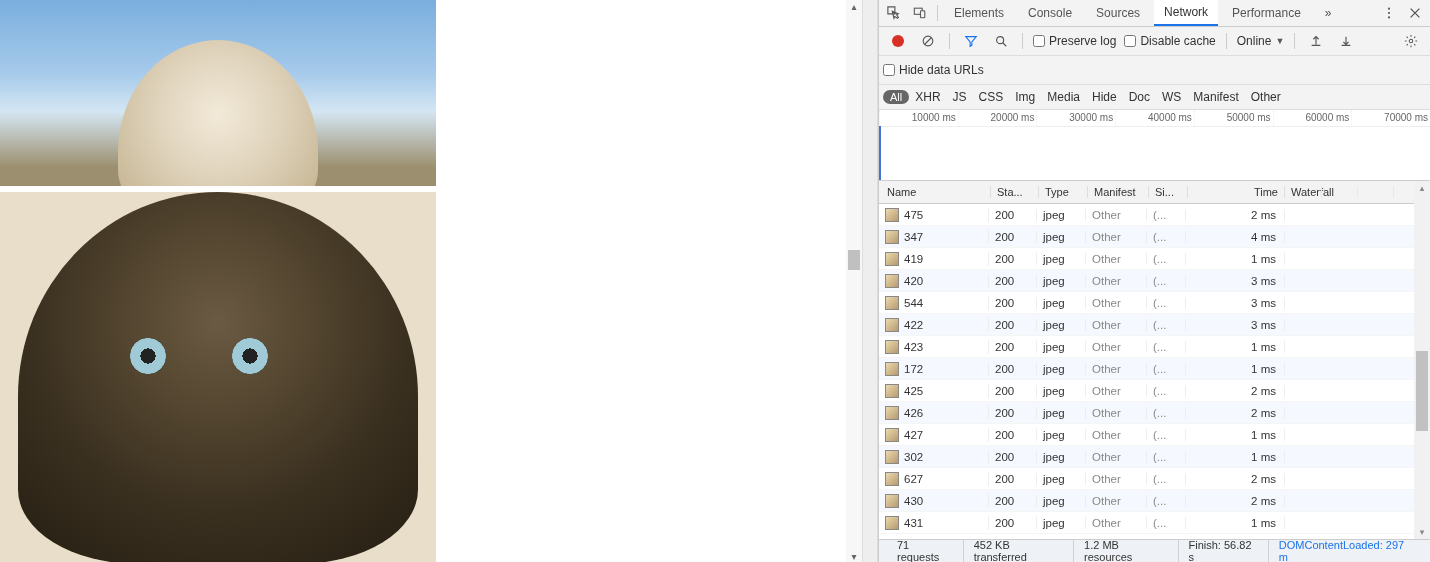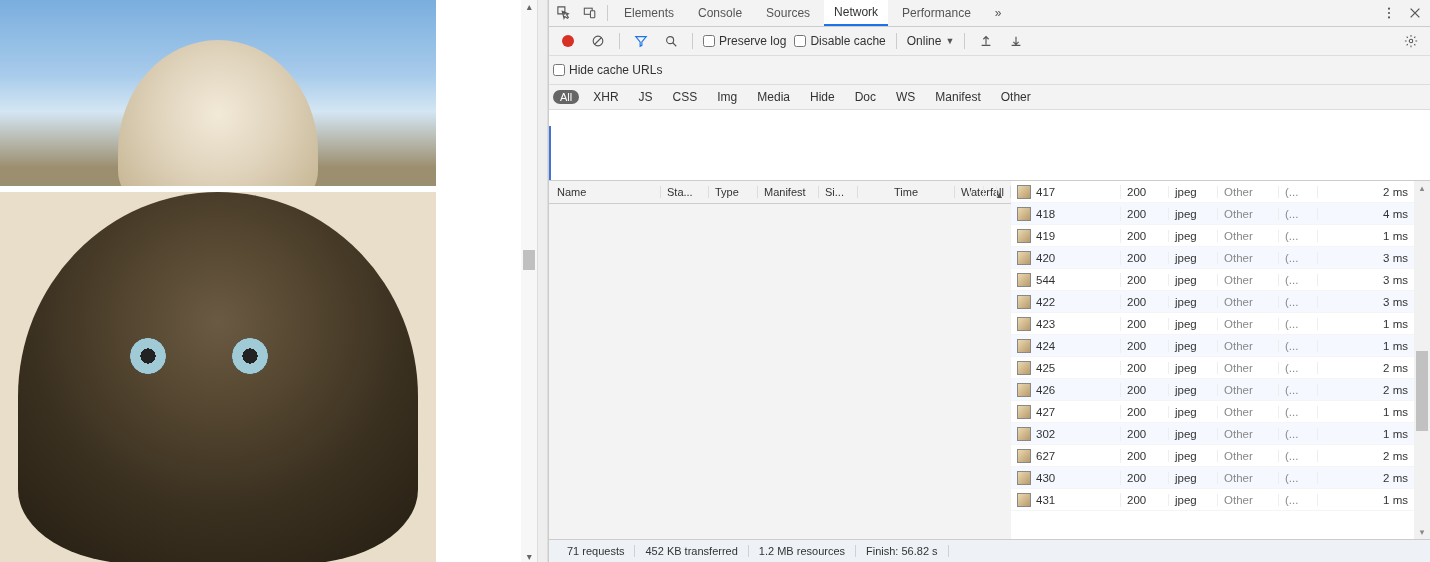--- a/index.html
+++ b/index.html
@@ -34,40 +34,40 @@
 .clear svg,.funnel svg,.search svg{width:14px;height:14px}
 .cb{display:flex;align-items:center;gap:4px;color:#333}
 .cb input{width:12px;height:12px;margin:0}
 .sel{display:flex;align-items:center;gap:4px;color:#333}
 .sel .tri{font-size:9px;color:#555}
 .dl svg,.ul svg{width:14px;height:14px}
 
 .filterrow{height:28px;display:flex;align-items:center;background:#f3f3f3;border-bottom:1px solid #ddd;padding:0 4px;gap:8px}
 .filterinput{width:166px;height:20px;border:1px solid #ccc;border-radius:2px;padding:2px 6px;font-size:12px;color:#999;background:#fff}
 
-.typerow{height:24px;display:flex;align-items:center;background:#f3f3f3;border-bottom:1px solid #ddd;padding:0 4px;gap:8px}
+.typerow{height:24px;display:flex;align-items:center;background:#f3f3f3;border-bottom:1px solid #ddd;padding:0 4px;gap:0}
 .pill{padding:1px 7px;border-radius:8px;font-size:11px;color:#555;cursor:pointer}
 .pill.active{background:#666;color:#fff}
 .tf{padding:1px 6px;font-size:12px;color:#333;cursor:pointer}
 
 .timeline{height:70px;border-bottom:1px solid #ccc;background:#fff;position:relative}
 .tl-ticks{position:absolute;top:0;left:0;right:0;height:16px;border-bottom:1px solid #eee;display:flex}
 .tick{flex:1;font-size:10px;color:#666;text-align:right;padding-right:2px;line-height:16px;border-left:1px dotted #eee}
 .tl-body{position:absolute;top:16px;left:0;right:0;bottom:0}
 .tl-marker{position:absolute;left:0;top:0;width:2px;height:100%;background:#4473d6}
 
-.tblwrap{flex:1;overflow:hidden;display:flex;position:relative}
+.tblwrap{flex:1;overflow:hidden;display:flex;flex-direction:column;position:relative}
 .thead{display:flex;height:22px;border-bottom:1px solid #ccc;background:#f3f3f3;font-size:11px;color:#333;align-items:center}
 .th{padding:0 6px;border-right:1px solid #ddd;white-space:nowrap;overflow:hidden;text-overflow:ellipsis;cursor:pointer}
 .c-name{width:97px;padding-left:8px}
 .c-status{width:35px}
 .c-type{width:36px}
 .c-init{width:48px}
 .c-size{width:26px}
-.c-time{width:84px;text-align:center}
+.c-time{width:84px;text-align:right}
 .c-wf{flex:1;position:relative}
 .tbody{flex:1;overflow-y:auto;overflow-x:hidden;background:#fff;position:relative}
 .row{display:flex;height:21px;align-items:center;font-size:11.5px;border-bottom:1px solid #f5f5f5;cursor:pointer}
 .row:nth-child(even){background:#f5f9ff}
 .td{padding:0 6px;border-right:1px solid #eee;white-space:nowrap;overflow:hidden;text-overflow:ellipsis}
 .td.c-name{display:flex;align-items:center;gap:5px;color:#333}
 .fileicon{width:12px;height:12px;border:1px solid #888;background:linear-gradient(135deg,#ecd9b0 0%,#b79a6d 100%);flex-shrink:0}
 .td.c-status{color:#333}
 .td.c-type{color:#333}
 .td.c-init{color:#888}
@@ -201,39 +201,48 @@
         <svg viewBox="0 0 16 16">
             <circle cx="8" cy="8" r="2" fill="none" stroke="#555" stroke-width="1.2"></circle>
             <path fill="none" stroke="#555" stroke-width="1.2" d="M8 1v2M8 13v2M1 8h2M13 8h2M3 3l1.4 1.4M11.6 11.6L13 13M13 3l-1.4 1.4M4.4 11.6L3 13"></path>
           </svg>
       </div>
     </div>
 
     <div class="filterrow">
       <label class="cb">
           <input type="checkbox" style="">
-          <span>Hide cache URLs</span>
+          <span>Hide data URLs</span>
         </label>
     </div>
 
     <div class="typerow">
       <span class="pill active">All</span>
       <span class="tf">XHR</span>
       <span class="tf">JS</span>
       <span class="tf">CSS</span>
       <span class="tf">Img</span>
       <span class="tf">Media</span>
       <span class="tf">Hide</span>
       <span class="tf">Doc</span>
       <span class="tf">WS</span>
       <span class="tf">Manifest</span>
       <span class="tf">Other</span>
     </div>
 
     <div class="timeline">
+      <div class="tl-ticks">
+        <div class="tick">10000 ms</div>
+        <div class="tick">20000 ms</div>
+        <div class="tick">30000 ms</div>
+        <div class="tick">40000 ms</div>
+        <div class="tick">50000 ms</div>
+        <div class="tick">60000 ms</div>
+        <div class="tick">70000 ms</div>
+      </div>
       <div class="tl-body">
           <div class="tl-marker"></div>
         </div>
     </div>
 
     <div class="tblwrap">
       <div class="thead">
         <div class="th c-name">Name</div>
         <div class="th c-status">Sta...</div>
         <div class="th c-type">Type</div>
@@ -245,39 +254,39 @@
               <div class="g" style="left:25%"></div>
               <div class="g" style="left:50%"></div>
               <div class="g" style="left:75%"></div>
             </div>
         </div>
       </div>
       <div class="tbody" id="tbody">
           <div class="row">
             <div class="td c-name">
               <span class="fileicon"></span>
-              <span>417</span>
+              <span>475</span>
             </div>
             <div class="td c-status">200</div>
             <div class="td c-type">jpeg</div>
             <div class="td c-init">Other</div>
             <div class="td c-size">(...</div>
             <div class="td c-time">2 ms</div>
             <div class="td c-wf">
               <div class="wf-grid">
                 <div class="g" style="left:25%"></div>
                 <div class="g" style="left:50%"></div>
                 <div class="g" style="left:75%"></div>
               </div>
             </div>
           </div>
           <div class="row">
             <div class="td c-name">
               <span class="fileicon"></span>
-              <span>418</span>
+              <span>347</span>
             </div>
             <div class="td c-status">200</div>
             <div class="td c-type">jpeg</div>
             <div class="td c-init">Other</div>
             <div class="td c-size">(...</div>
             <div class="td c-time">4 ms</div>
             <div class="td c-wf">
               <div class="wf-grid">
                 <div class="g" style="left:25%"></div>
                 <div class="g" style="left:50%"></div>
@@ -371,21 +380,21 @@
               <div class="wf-grid">
                 <div class="g" style="left:25%"></div>
                 <div class="g" style="left:50%"></div>
                 <div class="g" style="left:75%"></div>
               </div>
             </div>
           </div>
           <div class="row">
             <div class="td c-name">
               <span class="fileicon"></span>
-              <span>424</span>
+              <span>172</span>
             </div>
             <div class="td c-status">200</div>
             <div class="td c-type">jpeg</div>
             <div class="td c-init">Other</div>
             <div class="td c-size">(...</div>
             <div class="td c-time">1 ms</div>
             <div class="td c-wf">
               <div class="wf-grid">
                 <div class="g" style="left:25%"></div>
                 <div class="g" style="left:50%"></div>
@@ -525,17 +534,18 @@
         <div class="rthumb"></div>
         <div class="dn">▾</div>
       </div>
     </div>
 
     <div class="status">
       <div class="seg">71 requests</div>
       <div class="seg">452 KB transferred</div>
       <div class="seg">1.2 MB resources</div>
       <div class="seg">Finish: 56.82 s</div>
+      <div class="seg last">DOMContentLoaded: 297 m</div>
     </div>
 
   </div>
 
 </div>
 
 </body></html>

